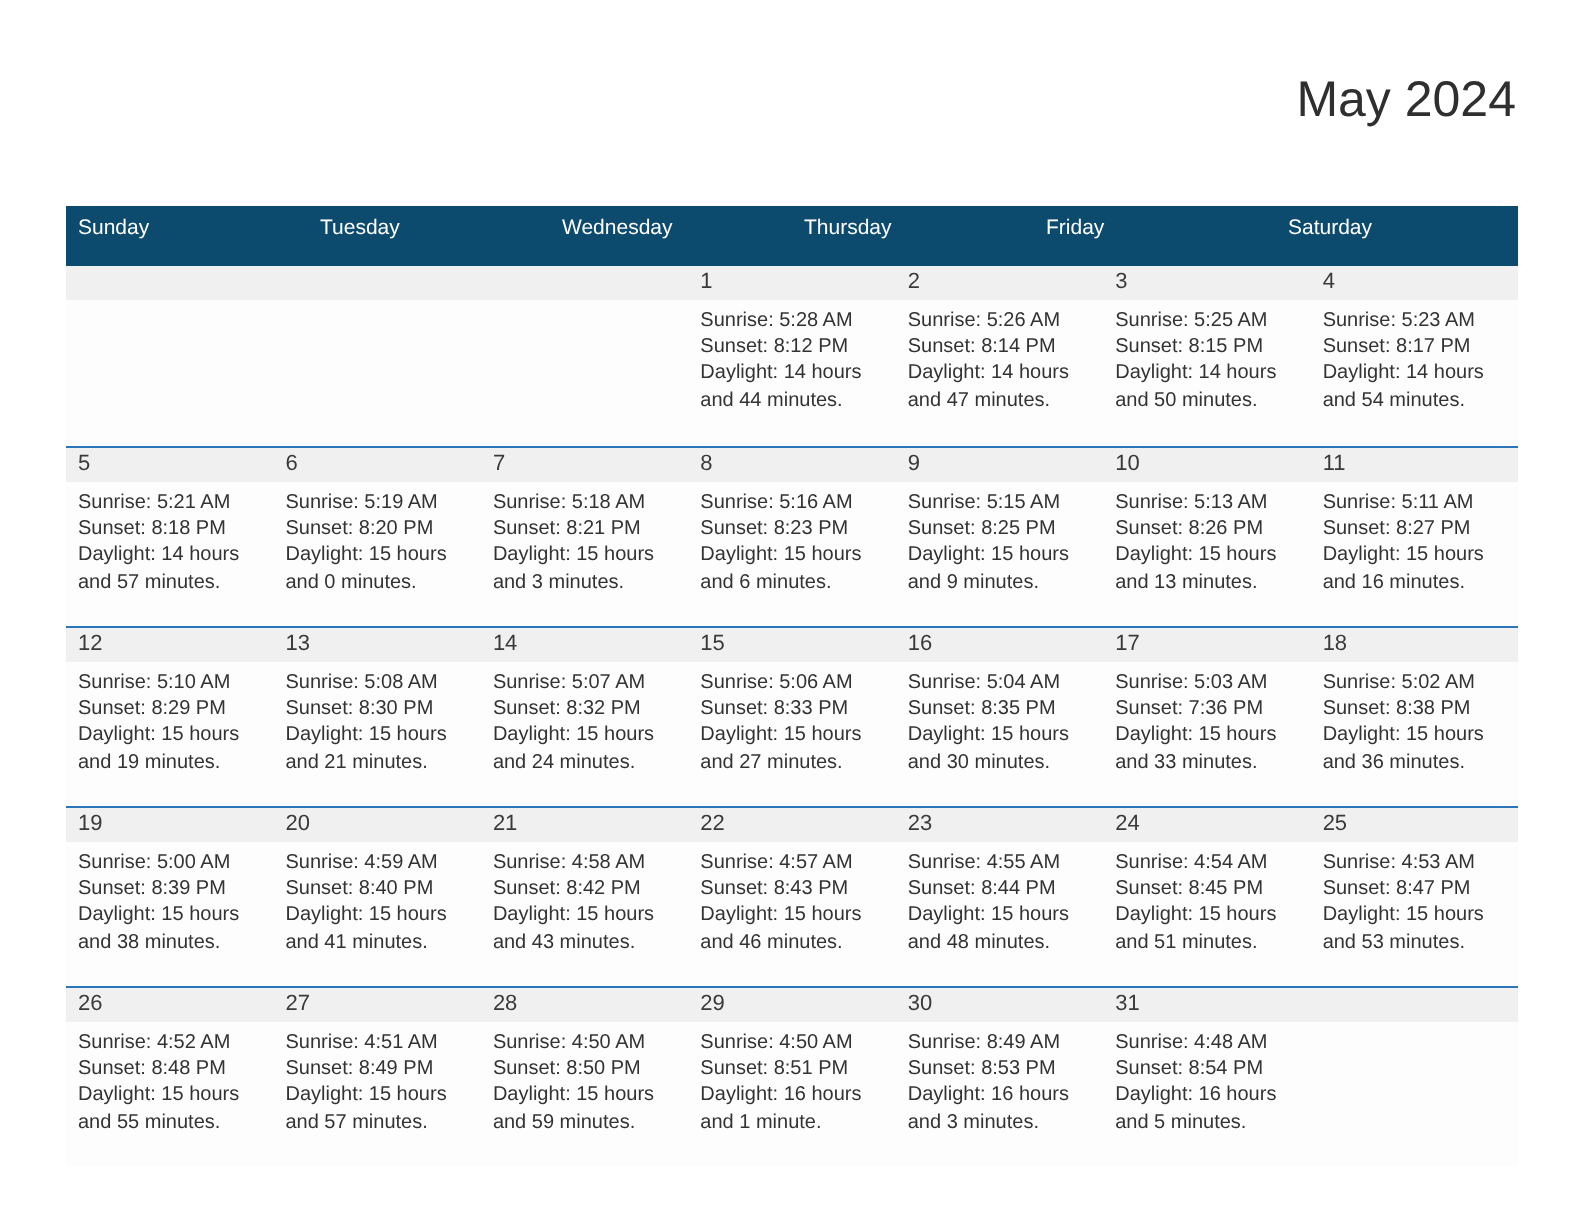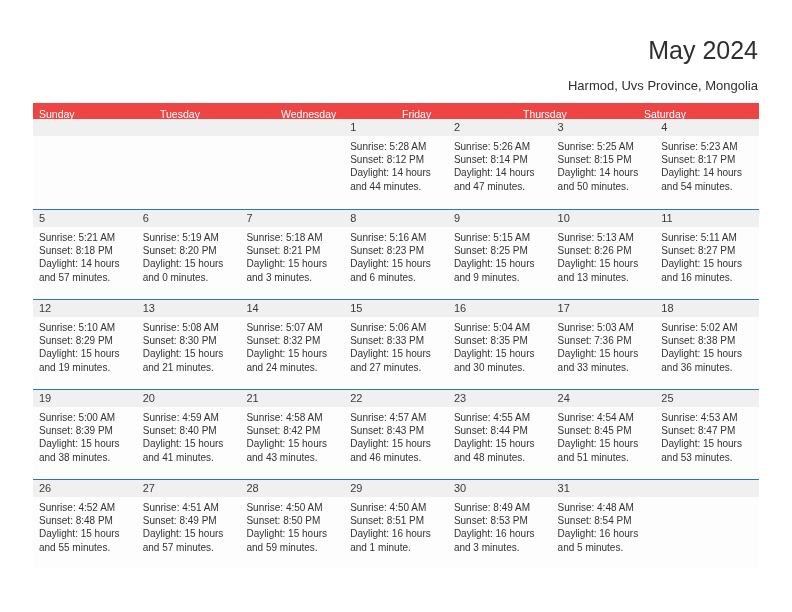--- a/index.html
+++ b/index.html
@@ -77,22 +77,22 @@
   }
 
   
   .calendar {
     position: absolute;
     left: 33px; top: 103px;
     width: 726px;
   }
   .week-head {
     display: flex;
-    background: #ef4444;
-    height: 16px;
+    background: #0c4a6e;
+    height: 30px;
   }
   .week-head .dow {
     flex: 1 1 0;
     color: #ffffff;
     font-size: 10.5px;
     line-height: 22px;
     padding-left: 6px;
     white-space: nowrap;
   }
 
@@ -131,30 +131,29 @@
 </style>
 </head>
 <body>
 
 <div id="page">
 
   <div class="header">
 
 
     <div class="title">May 2024</div>
-    <div class="subtitle">Harmod, Uvs Province, Mongolia</div>
   </div>
 
   <div class="calendar">
     <div class="week-head">
       <div class="dow">Sunday</div>
       <div class="dow">Tuesday</div>
       <div class="dow">Wednesday</div>
+      <div class="dow">Thursday</div>
       <div class="dow">Friday</div>
-      <div class="dow">Thursday</div>
       <div class="dow">Saturday</div>
     </div>
     <div id="weeks-container">
         <div class="week first">
           <div class="cell empty">
             <div class="datestrip"></div>
             <div class="daynum"></div>
           </div>
           <div class="cell empty">
             <div class="datestrip"></div>

